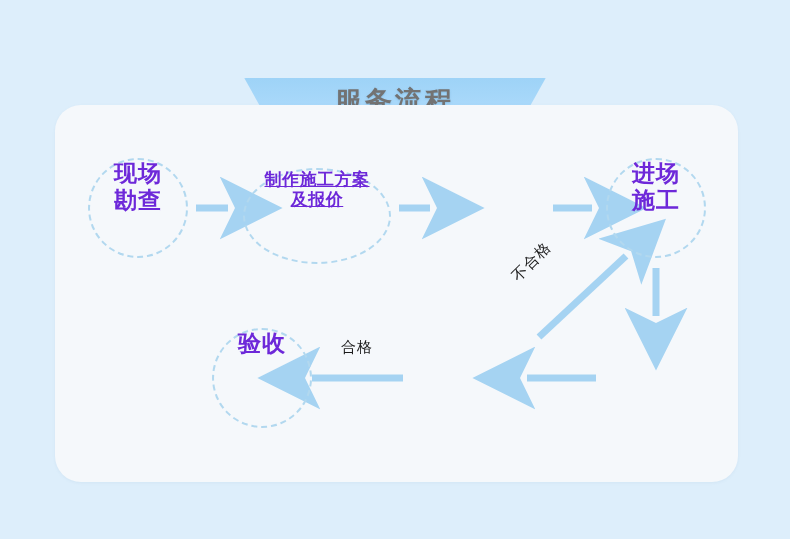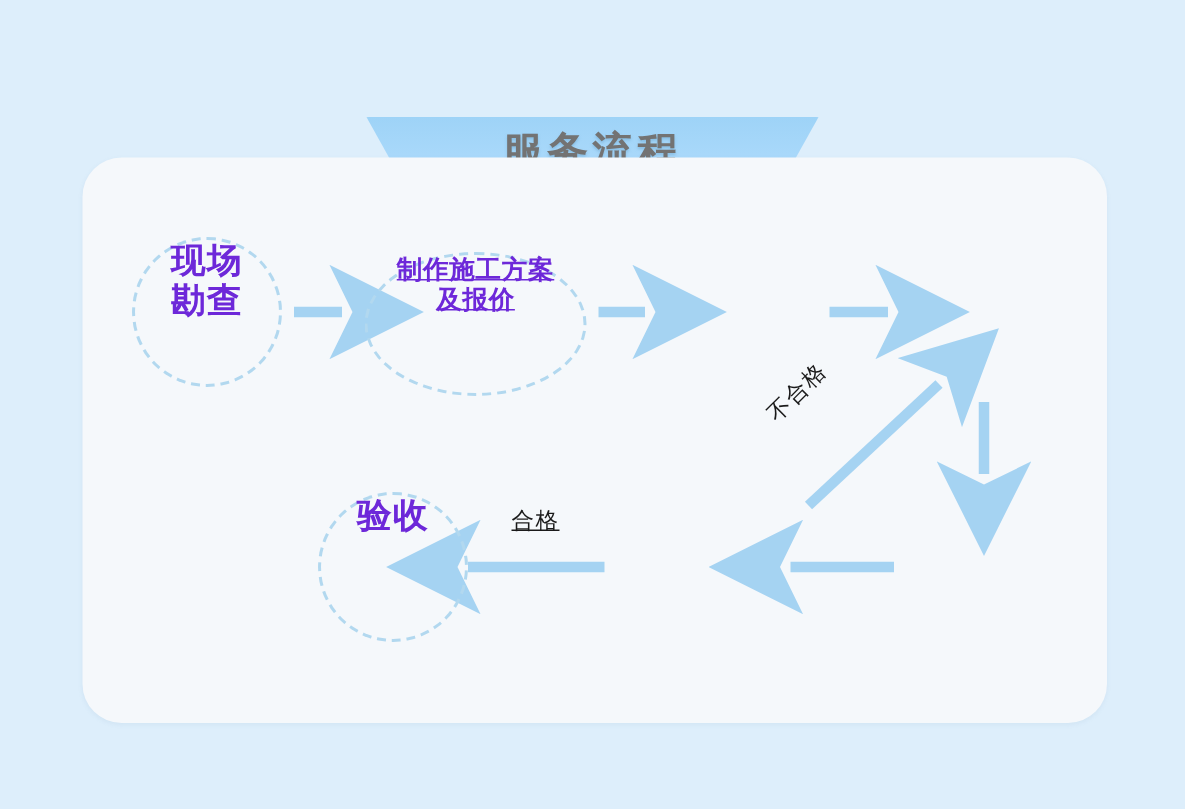--- a/index.html
+++ b/index.html
@@ -118,21 +118,21 @@
     pointer-events: none;
   }
 
   
   .edge-label {
     position: absolute;
     color: #1a1a1a;
     font-size: 15px;
     white-space: nowrap;
   }
-  #label-pass { left: 341px; top: 338px; letter-spacing: 1px; text-decoration: underline; }
+  #label-pass { left: 341px; top: 338px; letter-spacing: 1px; }
   #label-fail {
     left: 508px;
     top: 272px;
     transform: rotate(-45deg);
     transform-origin: left top;
     letter-spacing: 1px;
   }
 </style>
 </head>
 <body>
@@ -185,20 +185,24 @@
     <span class="node-label">现场
 勘查</span>
   </div>
 
   <div class="node node-small" id="node-plan">
     <span class="node-label">制作施工方案
 及报价</span>
   </div>
 
 
+  <div class="node node-bold" id="node-enter">
+    <span class="node-label">进场
+施工</span>
+  </div>
 
 
 
   <div class="node node-bold" id="node-accept">
     <span class="node-label">验收</span>
   </div>
 
   <div class="edge-label" id="label-pass">合格</div>
   <div class="edge-label" id="label-fail">不合格</div>
 

